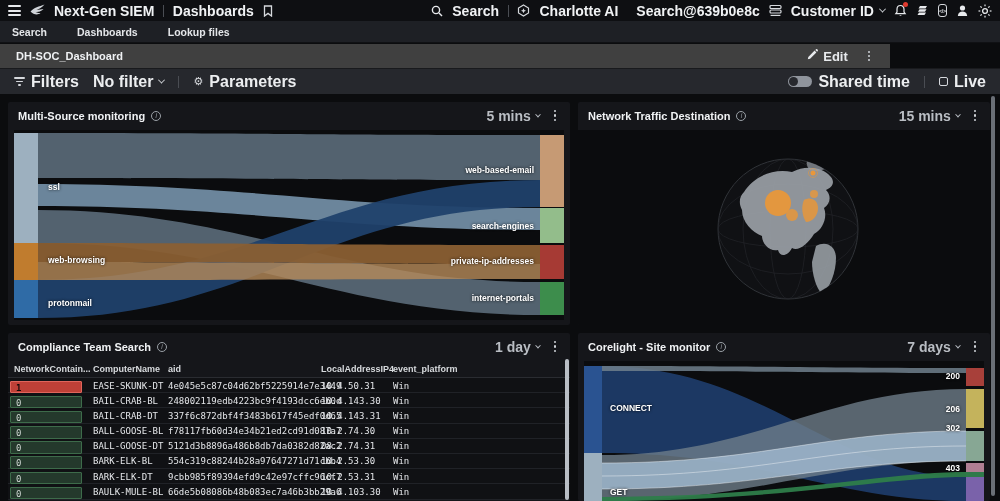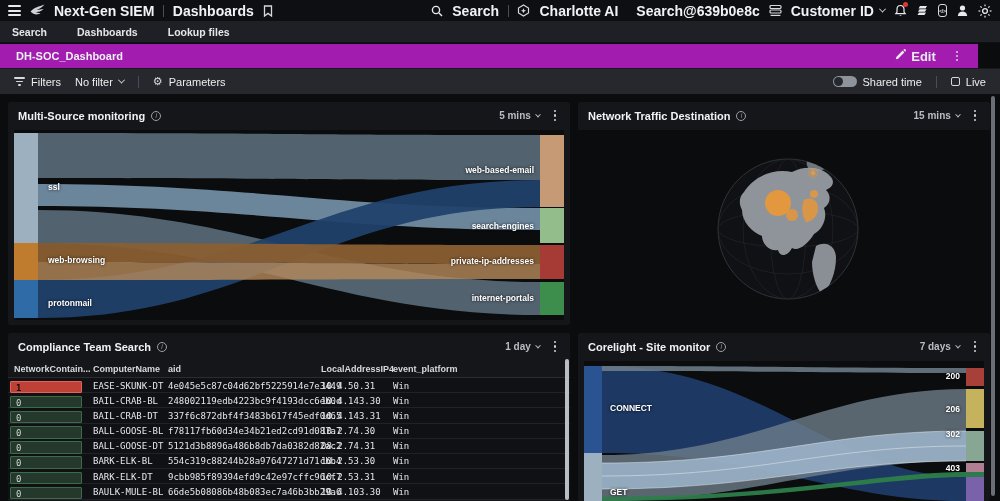--- a/index.html
+++ b/index.html
@@ -26,54 +26,54 @@
     display:flex; align-items:center; justify-content:center; }
   .code-chip::after { content:"</>"; font-size:5.5px; font-weight:700; color:#d6d9dd; letter-spacing:-0.3px; }
 
   
   .navrow { position:absolute; left:0; top:21px; width:1000px; height:22px;
     background:#1e2025; display:flex; align-items:center; padding:0 12px; gap:30px;
     border-bottom:1px solid #101114; }
   .navrow .tab { font-size:10.5px; font-weight:700; color:#e4e6e9; cursor:pointer; white-space:nowrap; }
 
   
-  .titlebar { position:absolute; left:0; top:44px; width:978px; height:24px;
-    background:#a21caf; display:flex; align-items:center; padding:0 16px; }
+  .titlebar { position:absolute; left:0; top:44px; width:890px; height:24px;
+    background:#404040; display:flex; align-items:center; padding:0 16px; }
   .titlebar .title { font-size:11px; font-weight:700; color:#f0f2f4; }
   .titlebar .right { margin-left:auto; display:flex; align-items:center; gap:16px; }
   .editbtn { display:flex; gap:5px; font-size:13px; font-weight:700; cursor:pointer; }
   .kebab { display:flex; flex-direction:column; gap:2px; padding:2px 4px; cursor:pointer; }
   .kebab i { width:2.2px; height:2.2px; background:#cfd3d8; border-radius:50%; }
 
   
   .filterbar { position:absolute; left:0; top:68px; width:1000px; height:26px;
     background:#26282d; display:flex; align-items:center; padding:0 14px; gap:14px;
     border-top:1px solid #191a1d; }
-  .filterbar .lbl { font-size:11px; font-weight:400; color:#eceef0; }
+  .filterbar .lbl { font-size:16px; font-weight:700; color:#eceef0; }
   .funnel { display:flex; flex-direction:column; gap:2px; align-items:center; }
   .funnel i { display:block; height:1.6px; background:#d6d9dd; border-radius:1px; }
   .funnel i:nth-child(1){ width:11px; } .funnel i:nth-child(2){ width:7px; } .funnel i:nth-child(3){ width:3px; }
   .gear::after { content:"⚙"; font-size:11px; color:#d6d9dd; }
   .ctrl { display:flex; align-items:center; gap:6px; cursor:pointer; }
   .tz-select { background:#0b0c0e; border-radius:2px; height:19px; width:122px;
     display:flex; align-items:center; padding:0 8px; gap:8px; cursor:pointer; }
   .tz-select span { font-size:10px; font-weight:700; color:#f0f2f4; flex:1; white-space:nowrap; }
   .toggle { width:24px; height:11px; border-radius:6px; background:#8f949c; position:relative; cursor:pointer; }
   .toggle .knob { position:absolute; left:1px; top:1px; width:9px; height:9px; border-radius:50%; background:#26282d; }
   .checkbox { width:9px; height:9px; border:1.3px solid #d6d9dd; border-radius:2px; }
 
   
   .panel { position:absolute; background:#15161a; border-radius:2px; overflow:hidden; }
   .phead { height:27px; display:flex; align-items:center; padding:0 10px; gap:6px; }
   .ptitle { font-size:11px; font-weight:700; color:#f0f2f4; white-space:nowrap; }
   .info { width:10px; height:10px; border:1px solid #9aa0a6; border-radius:50%;
     display:inline-flex; align-items:center; justify-content:center; }
   .info::after { content:"i"; font-size:6.5px; color:#9aa0a6; font-style:italic; }
   .phead .right { margin-left:auto; display:flex; align-items:center; gap:10px; }
-  .range { font-size:10px; font-weight:700; color:#b9bdc3; display:flex; gap:5px; align-items:center; cursor:pointer;padding-left:41px; }
+  .range { font-size:14px; font-weight:700; color:#b9bdc3; display:flex; gap:5px; align-items:center; cursor:pointer;padding-left:41px; }
   .range .chev { width:4px; height:4px; border-color:#b9bdc3; }
   .chartbox { position:absolute; background:#0b0c0e; }
   .slabel { position:absolute; font-size:8.5px; font-weight:700; color:#ffffff;
     text-shadow:0 0 3px rgba(0,0,0,.9); white-space:nowrap; pointer-events:none; }
   .slabel.r { text-align:right; }
 
   
   .tbl-headrow { position:absolute; left:0; top:27px; width:100%; height:18px;
     border-bottom:1px solid #2a2c31; }
   .tbl-headrow span { position:absolute; top:4px; font-size:9px; font-weight:700; color:#d7dadd; white-space:nowrap; }
@@ -445,18 +445,18 @@
       <rect x="382" y="28" width="18" height="39" fill="#c4b35c"></rect>
       <rect x="382" y="70" width="18" height="30" fill="#87a794"></rect>
       <rect x="382" y="102" width="18" height="9" fill="#b07f93"></rect>
       <rect x="382" y="111" width="18" height="5" fill="#2f7a4a"></rect>
       <rect x="382" y="116" width="18" height="24" fill="#7a62aa"></rect>
     </svg>
     <span class="slabel" style="left:26px; top:42px;">CONNECT</span>
     <span class="slabel" style="left:26px; top:126px;">GET</span>
     <span class="slabel r" style="right:24px; top:10px;">200</span>
     <span class="slabel r" style="right:24px; top:43px;">206</span>
-    <span class="slabel r" style="right:24px; top:68px;margin-left:28px;">302</span>
+    <span class="slabel r" style="right:24px; top:62px;margin-left:28px;">302</span>
     <span class="slabel r" style="right:24px; top:102px;">403</span>
   </div>
 </div>
 
 <div class="scrollbar" style="right:5px; top:96px; width:4px; height:400px; background:#6a6f76;"></div>
 
 </body></html>

